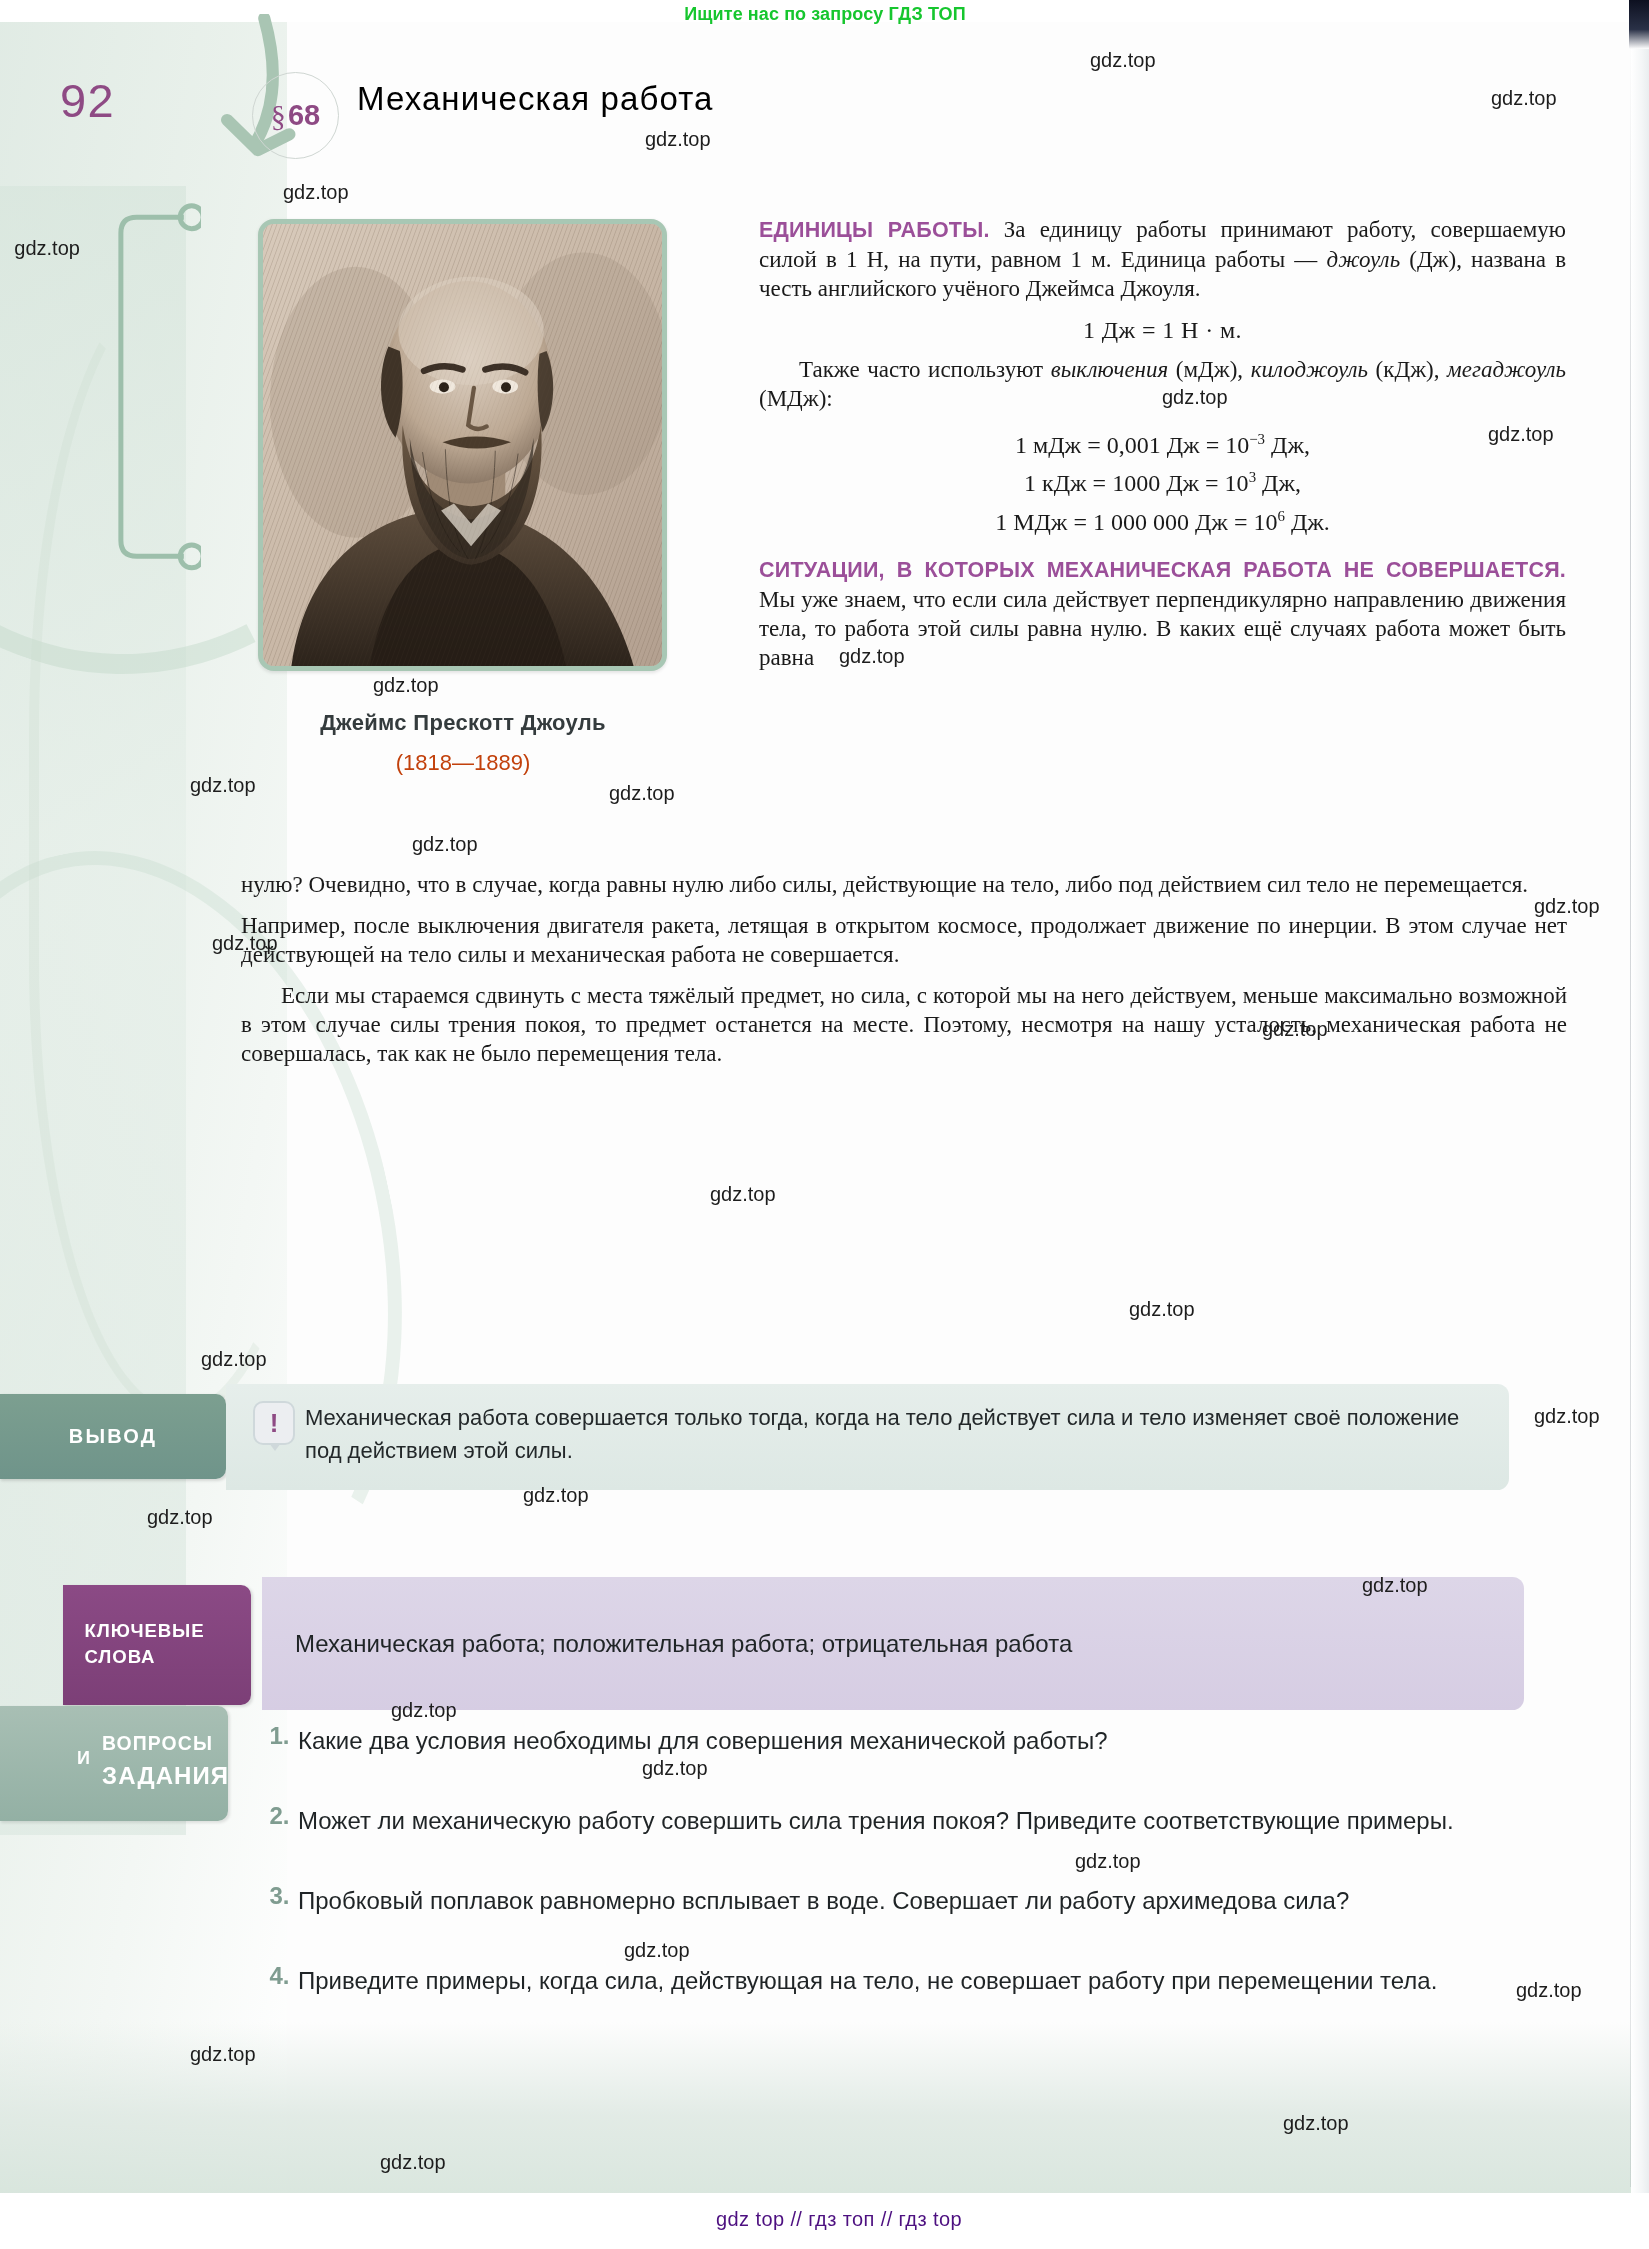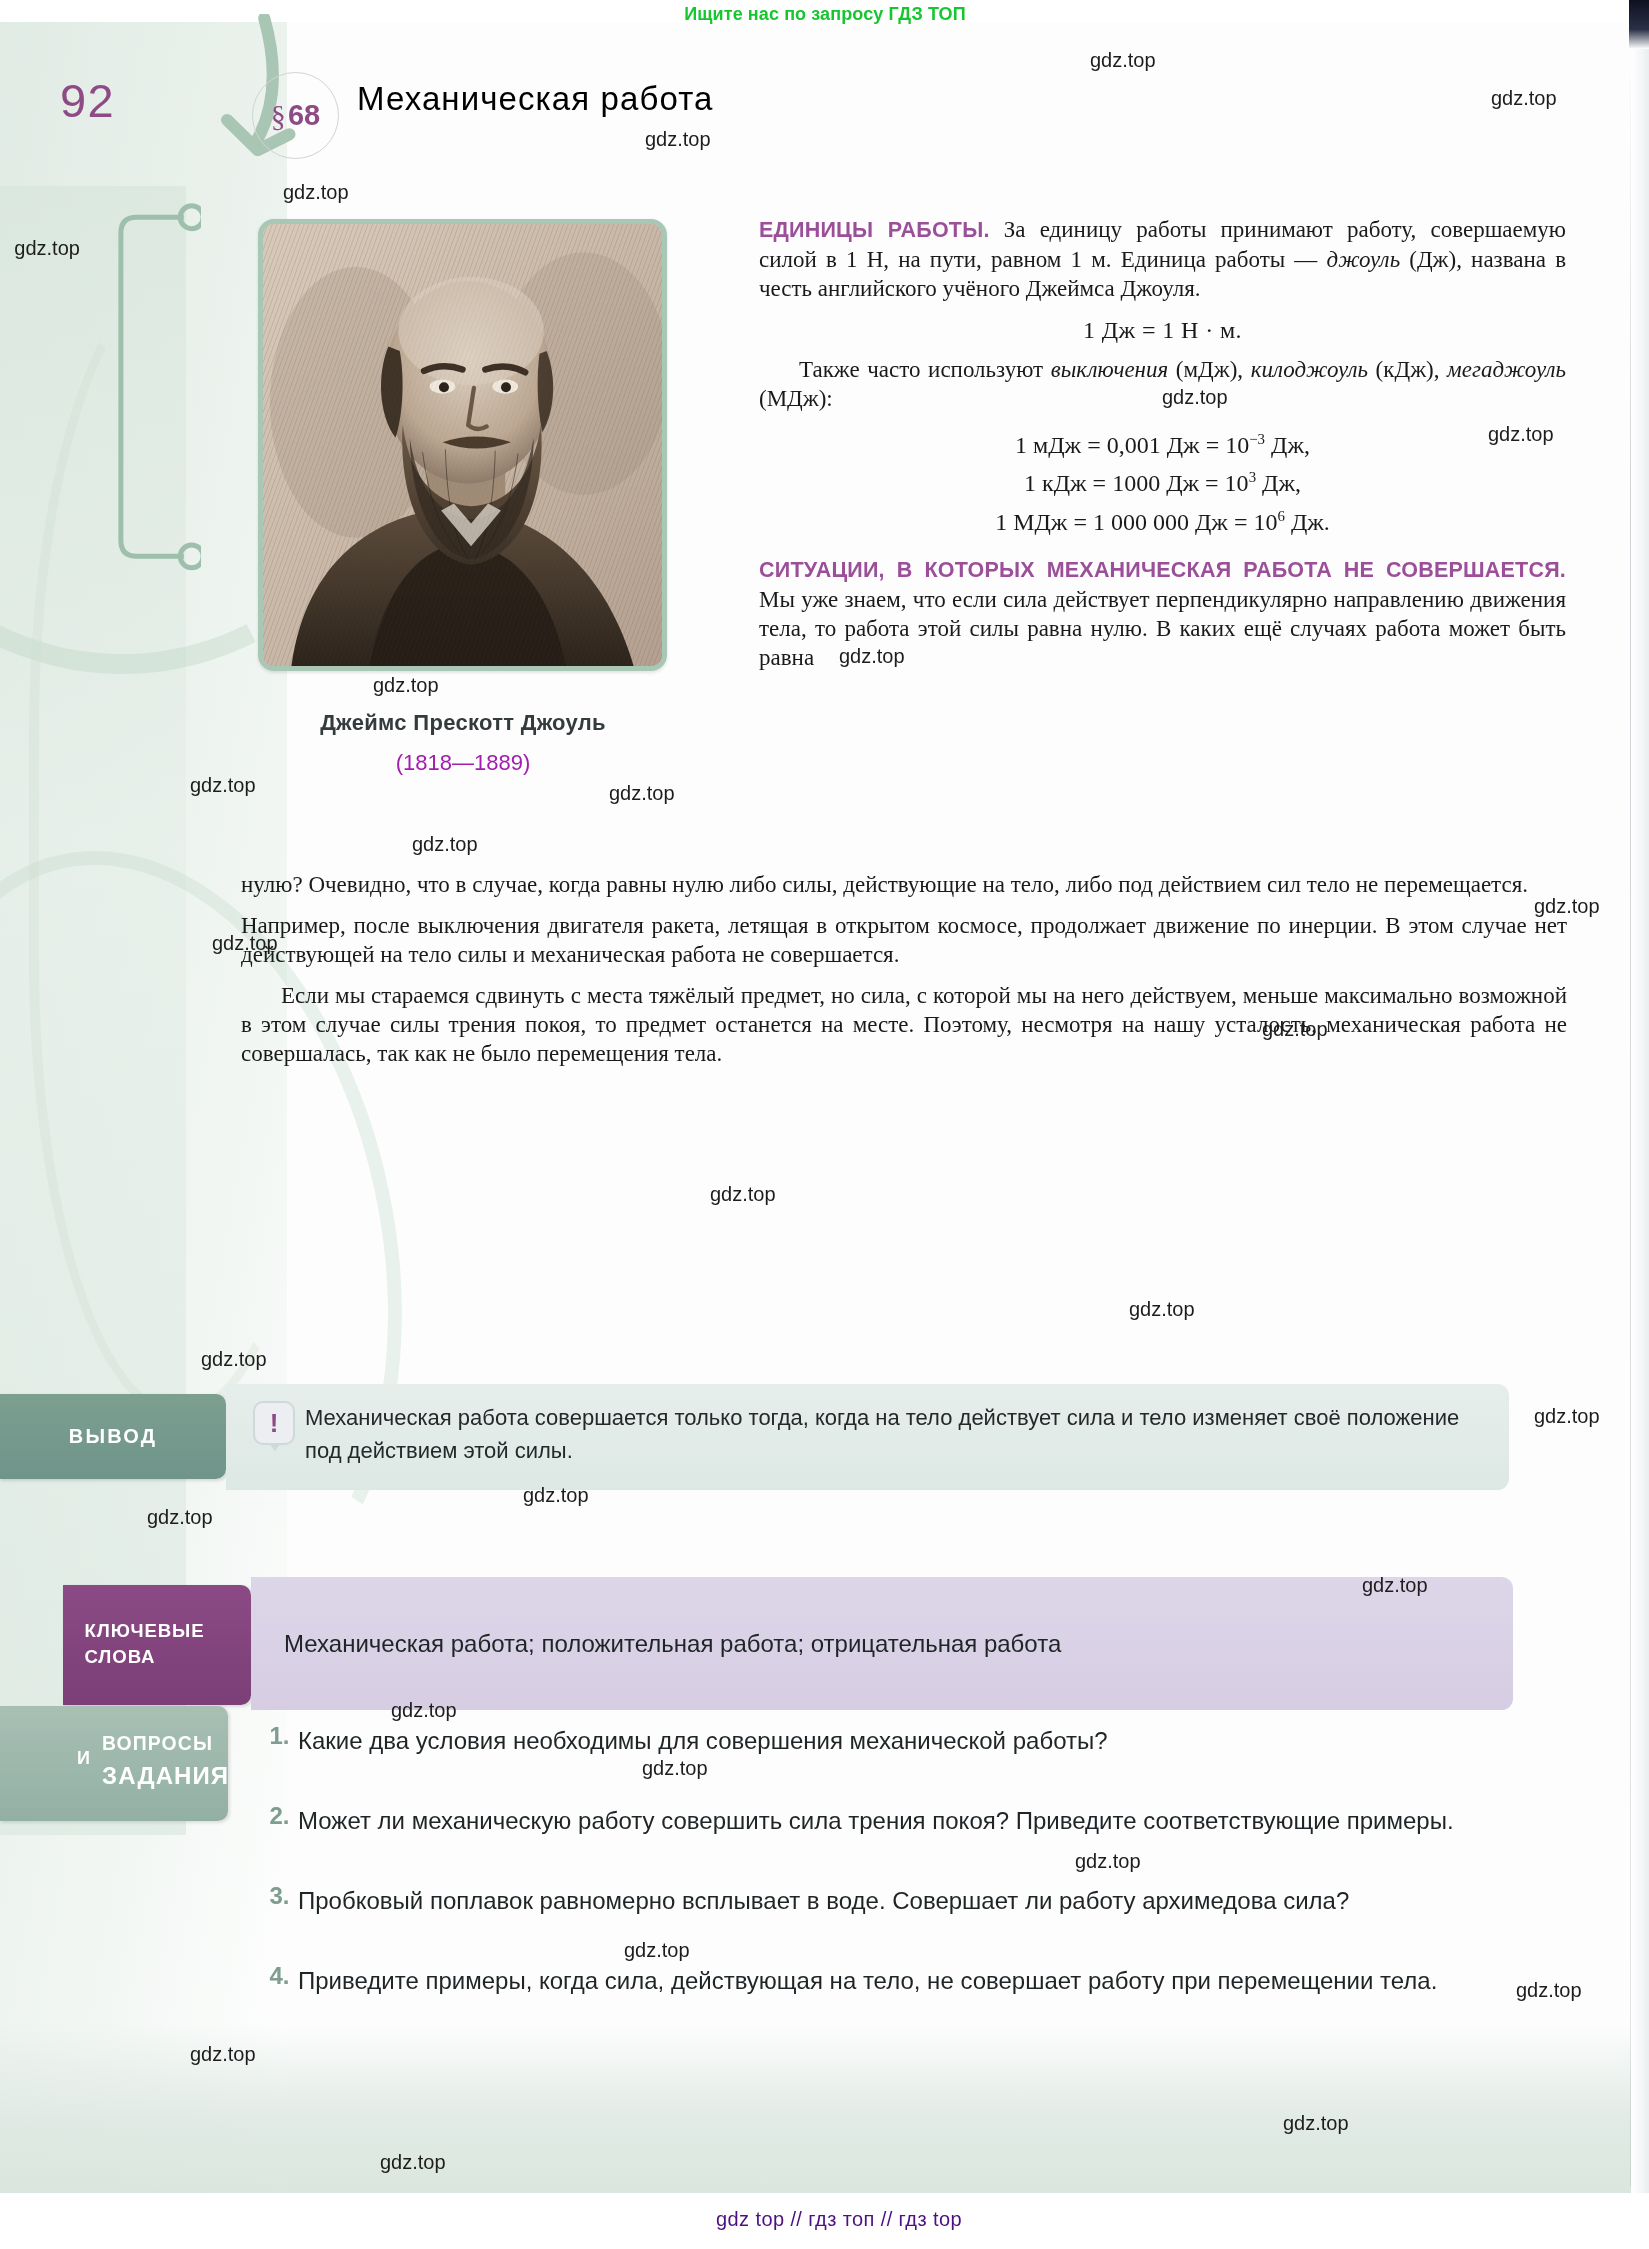--- a/index.html
+++ b/index.html
@@ -120,21 +120,21 @@
     box-shadow:0 1.4px 3.6px rgba(0,0,0,.10);
   }
   .portrait-caption{
     position:absolute; left:237px; top:710px; width:452px; text-align:center;
     font-family:"Liberation Sans", sans-serif;
     font-size:22px; font-weight:700; color:#343b3d; letter-spacing:0.3px;
   }
   .portrait-dates{
     position:absolute; left:237px; top:750px; width:452px; text-align:center;
     font-family:"Liberation Sans", sans-serif;
-    font-size:22px; font-weight:400; color:#a21caf;
+    font-size:22px; font-weight:400; color:#c2410c;
   }
 
   
   .col-right{
     position:absolute; left:759px; top:215px; width:807px;
     font-family:"Liberation Serif", serif;
     font-size:23px; line-height:29px; color:#1a1a1a;
     text-align:justify;
   }
   .lead-bold{
@@ -207,21 +207,21 @@
     background:linear-gradient(180deg,#8b4a85 0%,#7c3f77 100%);
     border-radius:0 10px 10px 0;
     padding:33px 0 0 21.5px;
     box-shadow:1.4px 1.4px 2.9px rgba(0,0,0,.12);
   }
   .keywords-tab div{
     font-family:"Liberation Sans", sans-serif;
     font-size:18.6px; font-weight:700; color:#fff; line-height:26px; letter-spacing:0.9px;
   }
   .keywords-body{
-    position:absolute; left:251px; top:1577px;
+    position:absolute; left:262px; top:1577px;
     width:1262px; height:133px;
     background:linear-gradient(180deg,#ddd6e8 0%,#d6cde3 100%);
     border-radius:0 11.5px 11.5px 0;
     display:flex; align-items:center;
     padding-left:33px;
     font-family:"Liberation Sans", sans-serif;
     font-size:24px; color:#1f2426;
   }
 
   

